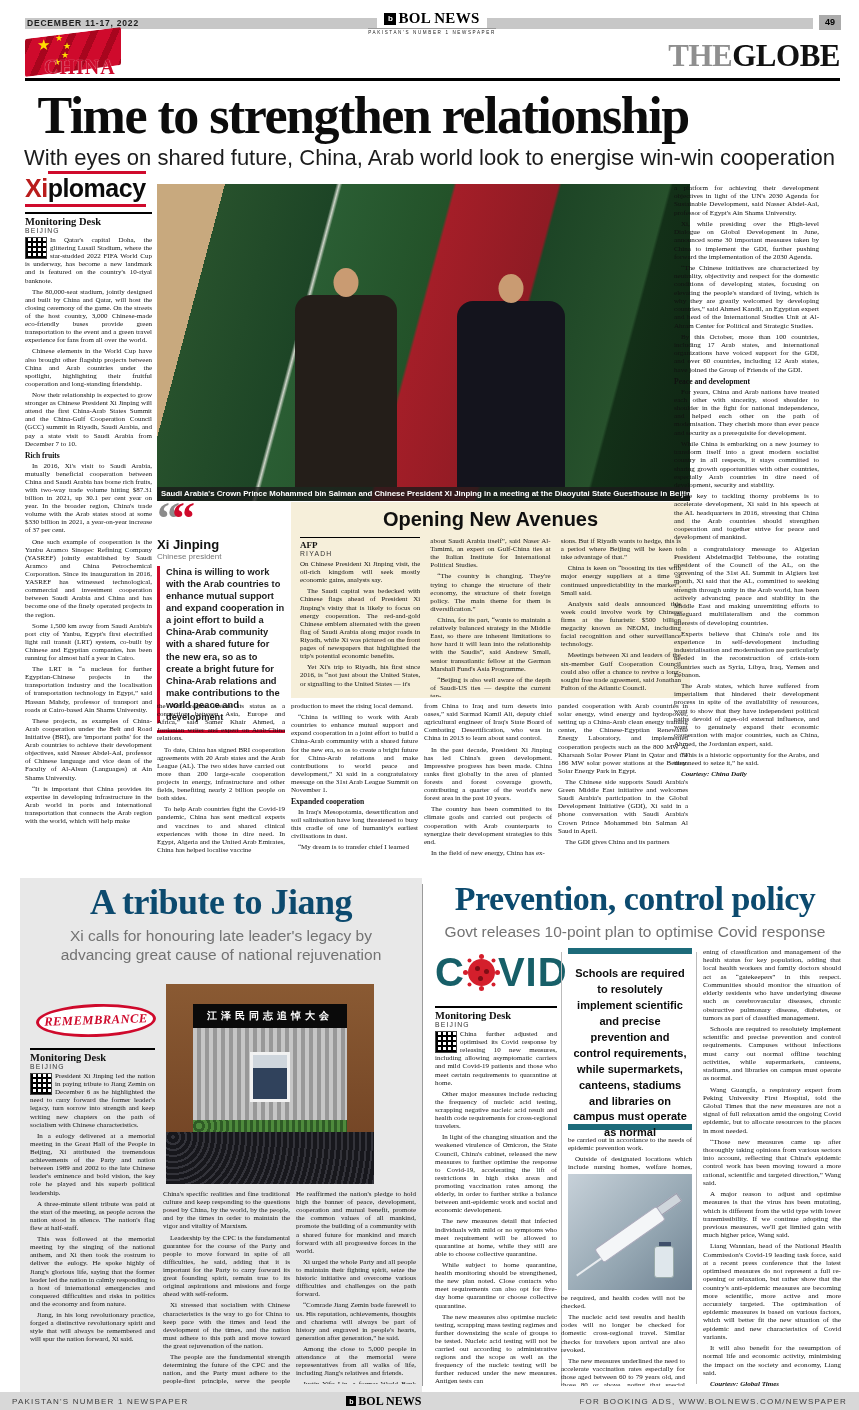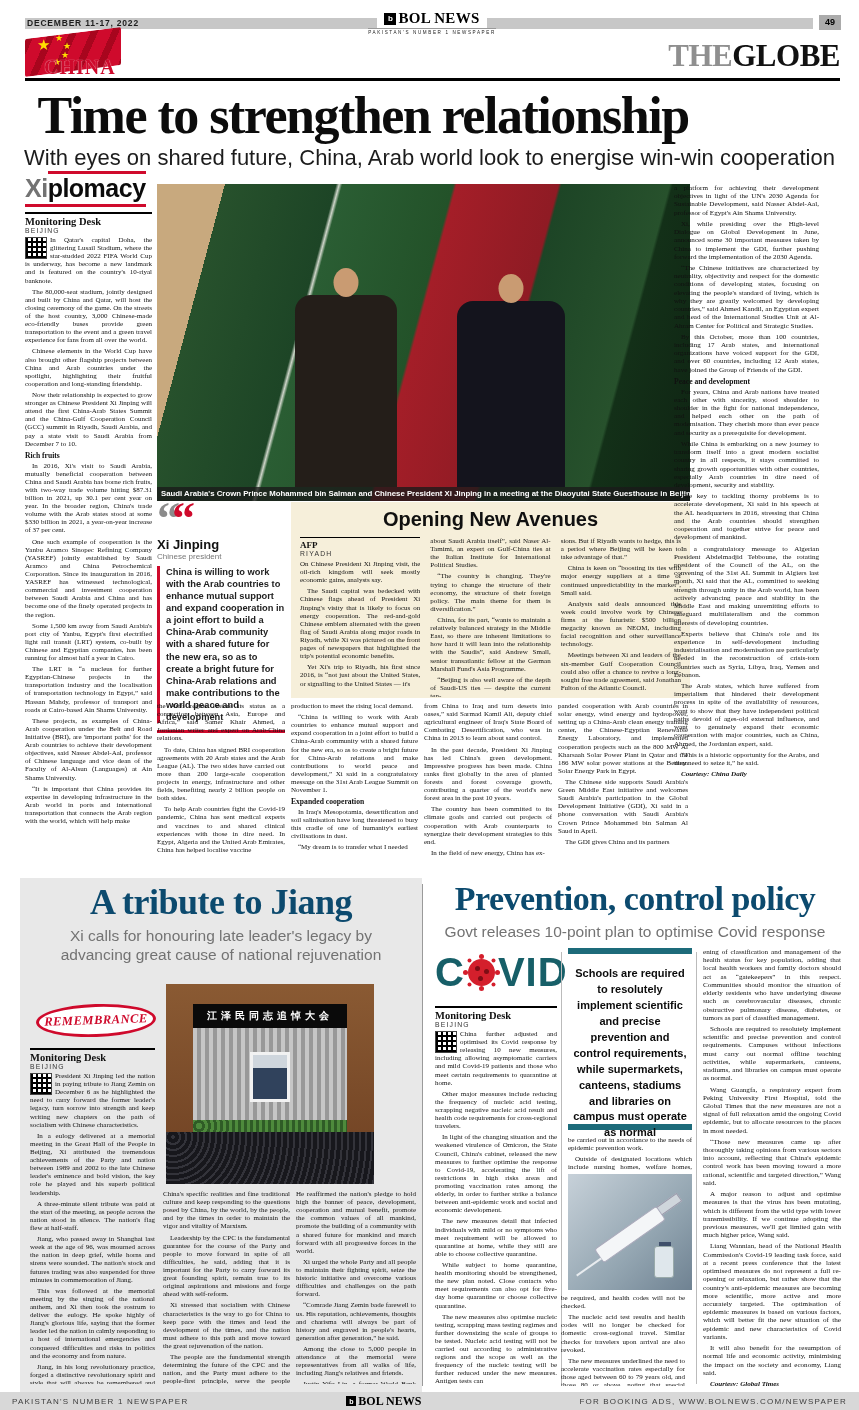--- a/index.html
+++ b/index.html
@@ -24,21 +24,21 @@
   .masthead{font:bold 31px/1 "Liberation Serif",serif;letter-spacing:-.5px;white-space:nowrap}
   .masthead .the{color:#8f8f8f}
   .mainrule{background:#000;height:3px}
 
   
   .headline{font:bold 52px/1 "Liberation Serif",serif;text-align:center;letter-spacing:-1.5px;color:#0c0c0c}
   .subheadline{font:22px/1.1 "Liberation Sans",sans-serif;text-align:center;color:#1c1c1c}
 
   
   .kicker{font:bold 25px/1 "Liberation Sans",sans-serif;letter-spacing:-.5px;border-bottom:3px solid #cf0a2c;padding-bottom:3px;display:inline-block}
-  .kicker .xi{color:#737373}
+  .kicker .xi{color:#b91c1c}
   .kicker .rest{border-top:3px solid #cf0a2c;color:#0b0b0b}
   .bylineblk{border-top:2px solid #000;padding-top:2px;margin-bottom:3px}
   .byline{font:bold 10.5px "Liberation Serif",serif}
   .dateline{font:6.8px "Liberation Sans",sans-serif;letter-spacing:1.2px;color:#333}
   .news{font-size:7px;line-height:1.16;text-align:justify;overflow:hidden}
   .news p{margin:0 0 3px;text-indent:7px}
   .news p:first-child{text-indent:0}
   .news p.sub{font-weight:bold;text-indent:0;margin:4px 0 1px;font-size:7.6px;text-align:left}
   .news p.courtesy{font-style:italic;font-weight:bold;text-align:left}
   .qrcode{float:left;width:22px;height:22px;margin:1px 3px 1px 0;border:1px solid #444;box-sizing:border-box;
@@ -220,21 +220,21 @@
   <div class="abs news" style="left:157px;top:702px;width:128px;height:170px">
       <p>the Arab region restore its status as a connection between Asia, Europe and Africa,” said Samer Khair Ahmed, a Jordanian writer and expert on Arab-China relations.</p>
       <p>To date, China has signed BRI cooperation agreements with 20 Arab states and the Arab League (AL). The two sides have carried out more than 200 large-scale cooperation projects in energy, infrastructure and other fields, benefiting nearly 2 billion people on both sides.</p>
       <p>To help Arab countries fight the Covid-19 pandemic, China has sent medical experts and vaccines to and shared clinical experiences with those in dire need. In Egypt, Algeria and the United Arab Emirates, China has helped localise vaccine</p>
     </div>
   <div class="abs news" style="left:291px;top:702px;width:127px;height:170px">
       <p>production to meet the rising local demand.</p>
       <p>“China is willing to work with Arab countries to enhance mutual support and expand cooperation in a joint effort to build a China-Arab community with a shared future for the new era, so as to create a bright future for China-Arab relations and make contributions to world peace and development,” Xi said in a congratulatory message on the 31st Arab League Summit on November 1.</p>
       <p class="sub">Expanded cooperation</p>
       <p>In Iraq's Mesopotamia, desertification and soil salinisation have long threatened to bury this cradle of one of humanity's earliest civilisations in dust.</p>
-      <p>“My dream is to transfer what I needed</p>
+      <p>“My dream is to transfer chief I learned</p>
     </div>
   <div class="abs news" style="left:424px;top:702px;width:128px;height:170px">
       <p>from China to Iraq and turn deserts into oases,” said Sarmad Kamil Ali, deputy chief agricultural engineer of Iraq's State Board of Combating Desertification, who was in China in 2013 to learn about sand control.</p>
       <p>In the past decade, President Xi Jinping has led China's green development. Impressive progress has been made. China ranks first globally in the area of planted forests and forest coverage growth, contributing a quarter of the world's new forest area in the past 10 years.</p>
       <p>The country has been committed to its climate goals and carried out projects of cooperation with Arab counterparts to synergize their development strategies to this end.</p>
       <p>In the field of new energy, China has ex-</p>
     </div>
   <div class="abs news" style="left:558px;top:702px;width:130px;height:170px">
       <p>panded cooperation with Arab countries in solar energy, wind energy and hydropower, setting up a China-Arab clean energy training center, the Chinese-Egyptian Renewable Energy Laboratory, and implemented cooperation projects such as the 800 MW Al Kharsaah Solar Power Plant in Qatar and the 186 MW solar power stations at the Benban Solar Energy Park in Egypt.</p>
       <p>The Chinese side supports Saudi Arabia's Green Middle East initiative and welcomes Saudi Arabia's participation in the Global Development Initiative (GDI), Xi said in a phone conversation with Saudi Arabia's Crown Prince Mohammed bin Salman Al Saud in April.</p>
@@ -263,21 +263,20 @@
     <div class="abs badge" style="left:16px;top:126px;width:120px;height:33px">REMEMBRANCE</div>
 
     <div class="abs bylineblk" style="left:10px;top:170px;width:125px">
       <div class="byline">Monitoring Desk</div>
       <div class="dateline">BEIJING</div>
     </div>
     <div class="abs news" style="left:10px;top:194px;width:125px;height:312px">
         <p><span class="qrcode"></span>President Xi Jinping led the nation in paying tribute to Jiang Zemin on December 6 as he highlighted the need to carry forward the former leader's legacy, turn sorrow into strength and keep writing new chapters on the path of socialism with Chinese characteristics.</p>
         <p>In a eulogy delivered at a memorial meeting in the Great Hall of the People in Beijing, Xi attributed the tremendous achievements of the Party and nation between 1989 and 2002 to the late Chinese leader's eminence and bold vision, the key role he played and his superb political leadership.</p>
         <p>A three-minute silent tribute was paid at the start of the meeting, as people across the nation stood in silence. The nation's flag flew at half-staff.</p>
-        <p>Jiang, who passed away in Shanghai last week at the age of 96, was mourned across the nation in deep grief, while horns and sirens were sounded. The nation's stock and futures trading was also suspended for three minutes in commemoration of Jiang.</p>
         <p>This was followed at the memorial meeting by the singing of the national anthem, and Xi then took the rostrum to deliver the eulogy. He spoke highly of Jiang's glorious life, saying that the former leader led the nation in calmly responding to a host of international emergencies and conquered difficulties and risks in politics and the economy and from nature.</p>
         <p>Jiang, in his long revolutionary practice, forged a distinctive revolutionary spirit and style that will always be remembered and will spur the nation forward, Xi said.</p>
       </div>
 
     <div class="abs photo mem" style="left:146px;top:106px;width:208px;height:200px">
       <div class="mem-banner">江泽民同志追悼大会</div>
       <div class="mem-curtain"></div>
       <div class="mem-portrait"></div>
       <div class="mem-wreaths"></div>
       <div class="mem-crowd"></div>

